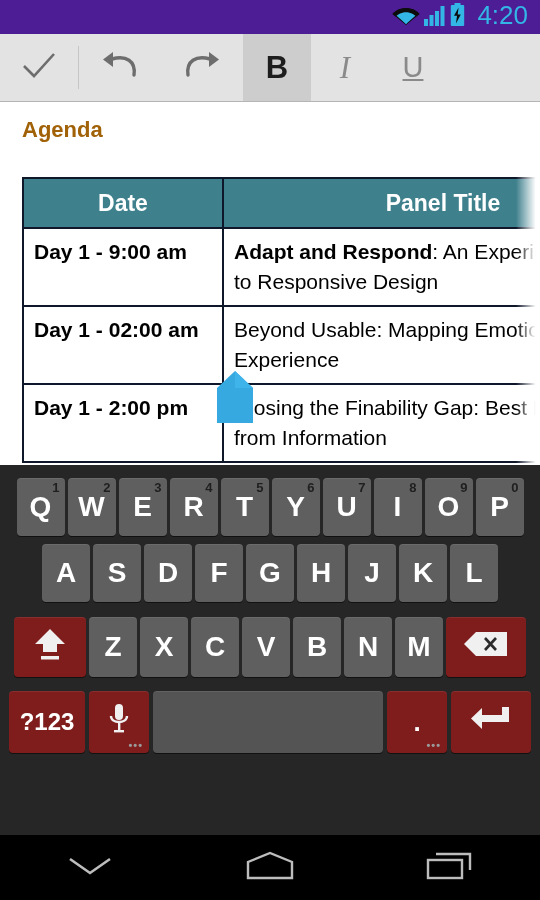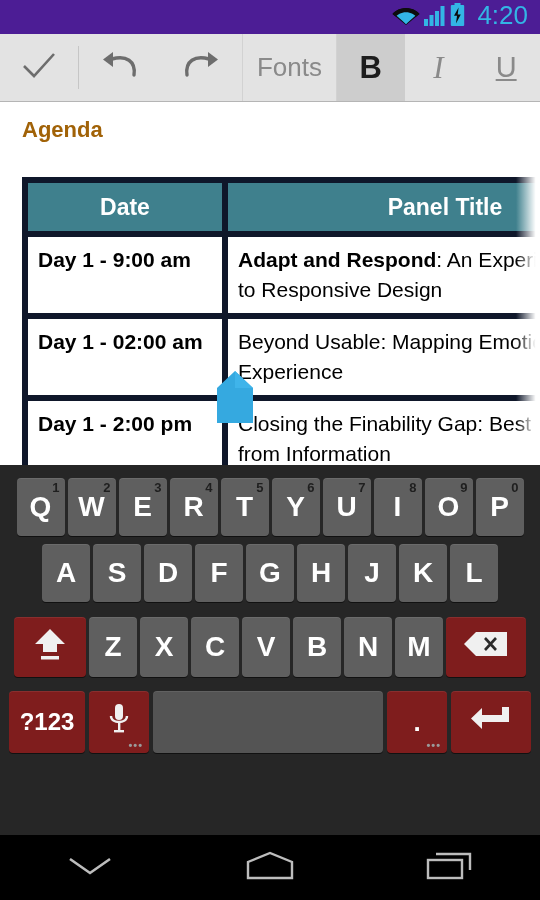--- a/index.html
+++ b/index.html
@@ -46,21 +46,21 @@
   }
   #doc-title {
     position:absolute; left:22px; top:14px;
     font-size:22px; font-weight:bold; color:#a16207;
   }
   #agenda-table {
     position:absolute; left:22px; top:74px; width:640px;
     border-collapse:collapse; table-layout:fixed;
   }
   #agenda-table th, #agenda-table td {
-    border:6px solid #0f172a; vertical-align:top;
+    border:2px solid #0f172a; vertical-align:top;
     padding:8px 10px; font-size:21px; line-height:30px; color:#000;
   }
   #agenda-table th {
     background:#3f808d; color:#fff; font-weight:bold; font-size:23px;
     height:50px; padding:9px 10px; vertical-align:middle;
   }
   .col-date  { width:200px;font-weight:bold; }
   .col-panel { width:440px; }
   .panel-b { font-weight:bold; }
 
@@ -178,21 +178,20 @@
       </span>
     </div>
     <div class="tb-cell tb-redo">
       <span>
         <svg width="40" height="30" viewBox="0 0 40 30">
           <path d="M28 8 C14 4 4 10 6 24" stroke="#6d6d6d" stroke-width="3.4" fill="none" stroke-linecap="round"></path>
           <path d="M27 1 L27 16 L37 8.5 Z" fill="#6d6d6d"></path>
         </svg>
       </span>
     </div>
-    <div class="tb-cell tb-fonts">Fonts</div>
     <div class="tb-cell tb-bold">B</div>
     <div class="tb-cell tb-ital">I</div>
     <div class="tb-cell tb-und">U</div>
   </div>
 
   <div id="doc">
     <div id="doc-title">Agenda</div>
 
     <table id="agenda-table">
       <thead>

